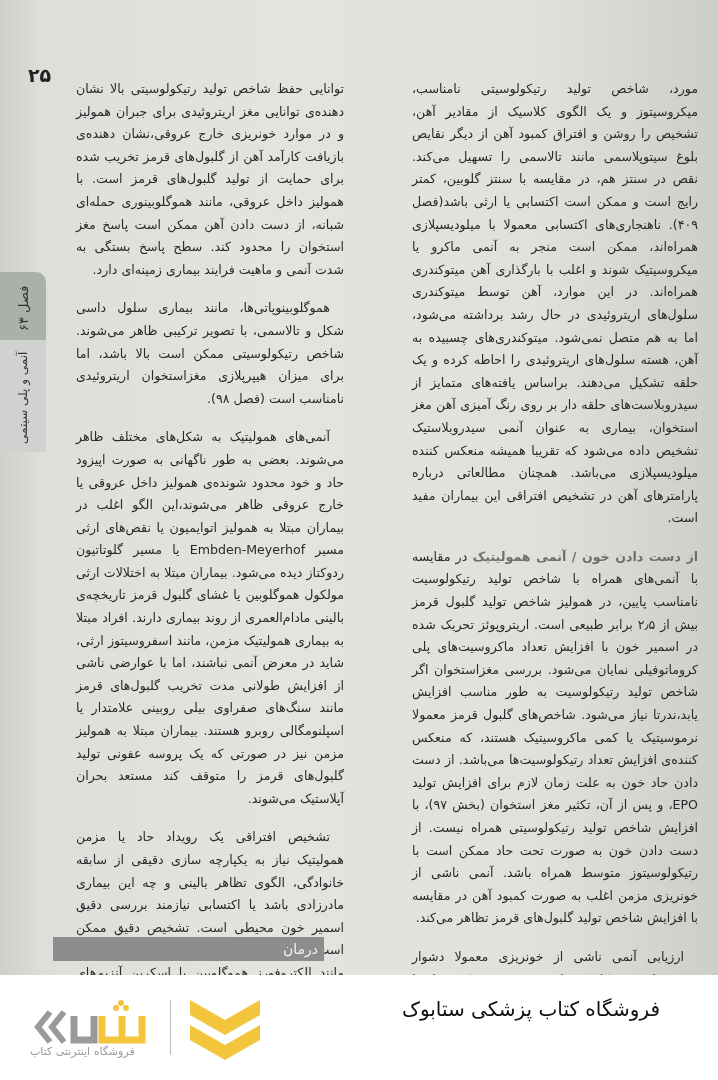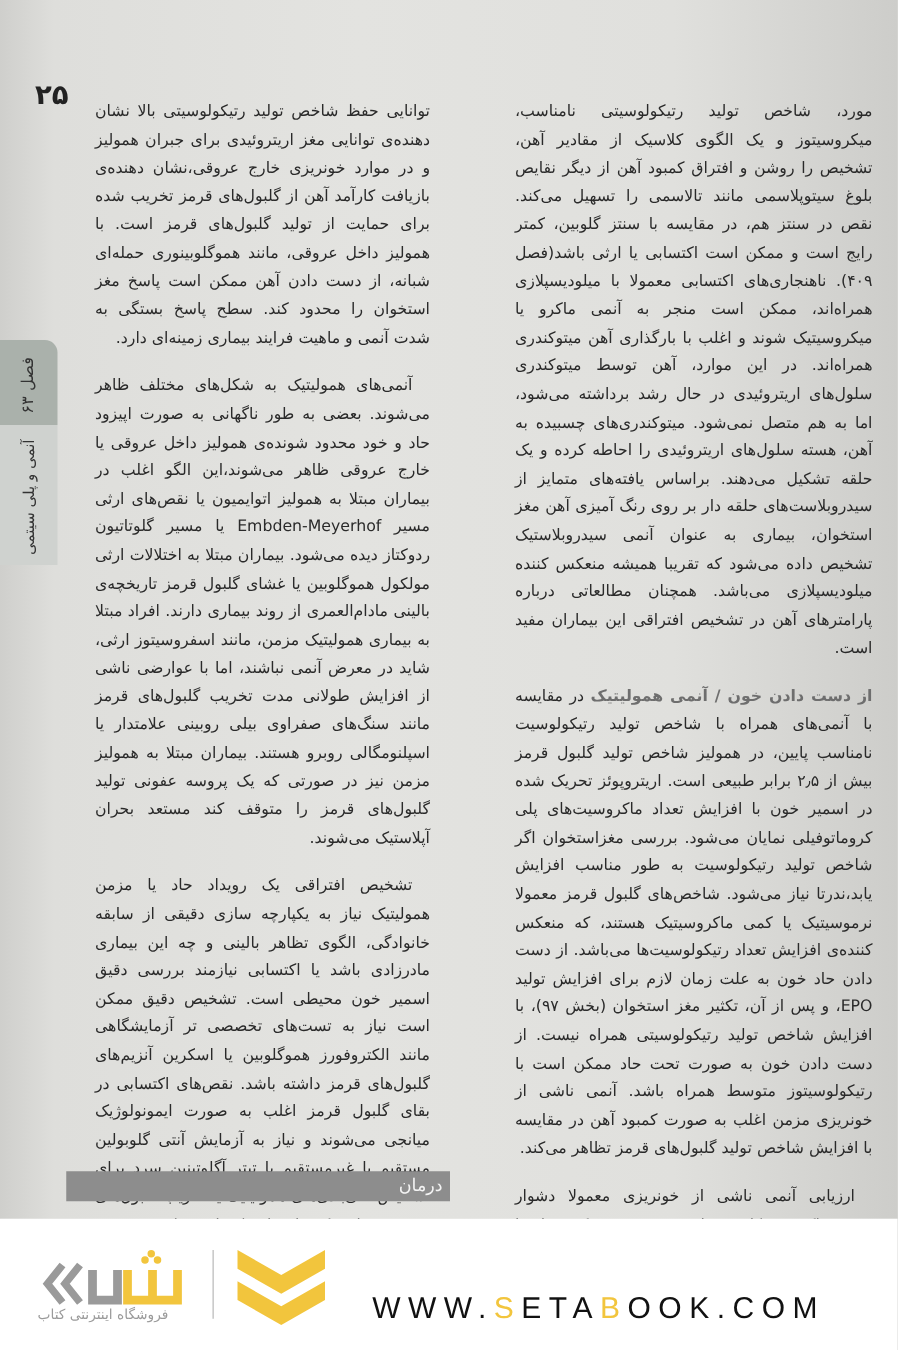--- a/index.html
+++ b/index.html
@@ -18,42 +18,42 @@
     position:absolute; top:62px;
     direction:rtl; text-align:justify; text-align-last:right;
     color:#2a2a2a; font-size:12.6px; line-height:22.6px;
   }
   .col p { margin:16px; }
   .col-right { left:396px; width:318px; }
   .col-left { left:60px; width:300px; }
   .indent { text-indent:14px; }
   .page-number {
     position:absolute; left:28px; top:64px;
-    font-size:22px; font-weight:bold; color:#222;
+    font-size:19px; font-weight:bold; color:#222;
     font-family:"DejaVu Sans", sans-serif;
     text-align:center;
   }
   .side-tab {
     position:absolute; left:0; top:272px; width:46px; height:180px;
     background:linear-gradient(180deg,#aab1ab 0%,#aab1ab 38%,#cfd2cf 38%,#cfd2cf 100%);
     border-radius:0 10px 0 0;
   }
   .side-tab .chap {
     position:absolute; left:4px; top:6px; width:38px; height:60px;
     writing-mode:vertical-rl; transform:rotate(180deg);
     font-size:13px; color:#333; display:flex; align-items:center; justify-content:center;
   }
   .side-tab .title {
     position:absolute; left:4px; top:74px; width:38px; height:104px;
     writing-mode:vertical-rl; transform:rotate(180deg);
     font-size:12px; color:#333; display:flex; align-items:center; justify-content:center;
   }
   .gray-inline { color:#6e6e6e;font-weight:bold; }
   .section-bar {
-    position:absolute; left:53px; top:937px; width:307px; height:24px;
+    position:absolute; left:53px; top:937px; width:271px; height:24px;
     background:#8d8d8d; direction:rtl;
   }
   .section-bar span {
     display:block; color:#f4f4f4; font-size:14px; line-height:24px; padding-right:6px;
   }
   .subhead {
     position:absolute; left:53px; top:962px; width:307px; height:18px;
     direction:rtl; border-bottom:1.5px solid #333;
     font-size:12.5px; font-weight:bold; color:#222; line-height:18px;
   }
@@ -91,20 +91,21 @@
   </div>
 
   <div class="col col-right">
     <p>مورد، شاخص تولید رتیکولوسیتی نامناسب، میکروسیتوز و یک الگوی کلاسیک از مقادیر آهن، تشخیص را روشن و افتراق کمبود آهن از دیگر نقایص بلوغ سیتوپلاسمی مانند تالاسمی را تسهیل می‌کند. نقص در سنتز هم، در مقایسه با سنتز گلوبین، کمتر رایج است و ممکن است اکتسابی یا ارثی باشد(فصل ۴۰۹). ناهنجاری‌های اکتسابی معمولا با میلودیسپلازی همراه‌اند، ممکن است منجر به آنمی ماکرو یا میکروسیتیک شوند و اغلب با بارگذاری آهن میتوکندری همراه‌اند. در این موارد، آهن توسط میتوکندری سلول‌های اریتروئیدی در حال رشد برداشته می‌شود، اما به هم متصل نمی‌شود. میتوکندری‌های چسبیده به آهن، هسته سلول‌های اریتروئیدی را احاطه کرده و یک حلقه تشکیل می‌دهند. براساس یافته‌های متمایز از سیدروبلاست‌های حلقه دار بر روی رنگ آمیزی آهن مغز استخوان، بیماری به عنوان آنمی سیدروبلاستیک تشخیص داده می‌شود که تقریبا همیشه منعکس کننده میلودیسپلازی می‌باشد. همچنان مطالعاتی درباره پارامترهای آهن در تشخیص افتراقی این بیماران مفید است.</p>
     <p><span class="gray-inline">از دست دادن خون / آنمی همولیتیک</span><span> در مقایسه با آنمی‌های همراه با شاخص تولید رتیکولوسیت نامناسب پایین، در همولیز شاخص تولید گلبول قرمز بیش از ۲٫۵ برابر طبیعی است. اریتروپوئز تحریک شده در اسمیر خون با افزایش تعداد ماکروسیت‌های پلی کروماتوفیلی نمایان می‌شود. بررسی مغزاستخوان اگر شاخص تولید رتیکولوسیت به طور مناسب افزایش یابد،ندرتا نیاز می‌شود. شاخص‌های گلبول قرمز معمولا نرموسیتیک یا کمی ماکروسیتیک هستند، که منعکس کننده‌ی افزایش تعداد رتیکولوسیت‌ها می‌باشد. از دست دادن حاد خون به علت زمان لازم برای افزایش تولید EPO، و پس از آن، تکثیر مغز استخوان (بخش ۹۷)، با افزایش شاخص تولید رتیکولوسیتی همراه نیست. از دست دادن خون به صورت تحت حاد ممکن است با رتیکولوسیتوز متوسط همراه باشد. آنمی ناشی از خونریزی مزمن اغلب به صورت کمبود آهن در مقایسه با افزایش شاخص تولید گلبول‌های قرمز تظاهر می‌کند.</span></p>
     <p class="indent">ارزیابی آنمی ناشی از خونریزی معمولا دشوار نیست. اکثر مشکلات زمانی رخ می‌دهند که بیمار با شاخص تولید گلبول‌های قرمز افزایش یافته ناشی از یک خونریزی حاد که ناشناخته بوده است، مراجعه می‌کند. علت آنمی و افزایش تولید گلبول‌های قرمز ممکن است واضح نباشد. تأیید حالت بهبودی ممکن است برای یک دوره ۲–۳ هفته نیاز به مشاهدات داشته باشد، در طی آن میزان غلظت هموگلوبین افزایش خواهد یافت و شاخص تولید رتیکولوسیتی کاهش می‌یابد (فصل ۱۰۱).</p>
   </div>
 
   <div class="col col-left">
     <p>توانایی حفظ شاخص تولید رتیکولوسیتی بالا نشان دهنده‌ی توانایی مغز اریتروئیدی برای جبران همولیز و در موارد خونریزی خارج عروقی،نشان دهنده‌ی بازیافت کارآمد آهن از گلبول‌های قرمز تخریب شده برای حمایت از تولید گلبول‌های قرمز است. با همولیز داخل عروقی، مانند هموگلوبینوری حمله‌ای شبانه، از دست دادن آهن ممکن است پاسخ مغز استخوان را محدود کند. سطح پاسخ بستگی به شدت آنمی و ماهیت فرایند بیماری زمینه‌ای دارد.</p>
+    <p class="indent">هموگلوبینوپاتی‌ها، مانند بیماری سلول داسی شکل و تالاسمی، با تصویر ترکیبی ظاهر می‌شوند. شاخص رتیکولوسیتی ممکن است بالا باشد، اما برای میزان هیپرپلازی مغزاستخوان اریتروئیدی نامناسب است (فصل ۹۸).</p>
     <p class="indent">آنمی‌های همولیتیک به شکل‌های مختلف ظاهر می‌شوند. بعضی به طور ناگهانی به صورت اپیزود حاد و خود محدود شونده‌ی همولیز داخل عروقی یا خارج عروقی ظاهر می‌شوند،این الگو اغلب در بیماران مبتلا به همولیز اتوایمیون یا نقص‌های ارثی مسیر Embden-Meyerhof یا مسیر گلوتاتیون ردوکتاز دیده می‌شود. بیماران مبتلا به اختلالات ارثی مولکول هموگلوبین یا غشای گلبول قرمز تاریخچه‌ی بالینی مادام‌العمری از روند بیماری دارند. افراد مبتلا به بیماری همولیتیک مزمن، مانند اسفروسیتوز ارثی، شاید در معرض آنمی نباشند، اما با عوارضی ناشی از افزایش طولانی مدت تخریب گلبول‌های قرمز مانند سنگ‌های صفراوی بیلی روبینی علامتدار یا اسپلنومگالی روبرو هستند. بیماران مبتلا به همولیز مزمن نیز در صورتی که یک پروسه عفونی تولید گلبول‌های قرمز را متوقف کند مستعد بحران آپلاستیک می‌شوند.</p>
     <p class="indent">تشخیص افتراقی یک رویداد حاد یا مزمن همولیتیک نیاز به یکپارچه سازی دقیقی از سابقه خانوادگی، الگوی تظاهر بالینی و چه این بیماری مادرزادی باشد یا اکتسابی نیازمند بررسی دقیق اسمیر خون محیطی است. تشخیص دقیق ممکن است نیاز به تست‌های تخصصی تر آزمایشگاهی مانند الکتروفورز هموگلوبین یا اسکرین آنزیم‌های گلبول‌های قرمز داشته باشد. نقص‌های اکتسابی در بقای گلبول قرمز اغلب به صورت ایمونولوژیک میانجی می‌شوند و نیاز به آزمایش آنتی گلوبولین مستقیم یا غیرمستقیم یا تیتر آگلوتینین سرد برای تشخیص آنتی‌بادی‌های همولیتیک یا تخریب گلبول‌های قرمز بوسیله‌ی کمپمان دارد (فصل ۱۰۰).</p>
   </div>
 
   <div class="section-bar">
     <span>درمان</span>
   </div>
 
 </div>
 
@@ -116,14 +117,14 @@
     <circle cx="86" cy="6" r="3" fill="#f2c53d"></circle>
       <circle cx="96" cy="6" r="3" fill="#f2c53d"></circle>
       <circle cx="91" cy="1" r="3" fill="#f2c53d"></circle>
   </svg>
   <div class="logo-sub">فروشگاه اینترنتی کتاب</div>
   <div class="logo-divider"></div>
   <svg class="logo-chevron" viewBox="0 0 80 70">
     <path d="M5 5 L40 25 L75 5 L75 20 L40 40 L5 20 Z" fill="#f2c53d"></path>
     <path d="M5 30 L40 50 L75 30 L75 45 L40 65 L5 45 Z" fill="#f2c53d"></path>
   </svg>
-  <div class="url"><span>WWW.</span><span class="hl">S</span><span>ETA</span><span class="hl">B</span><span>OOK.COM</span></div>
+  <div class="store-name">فروشگاه کتاب پزشکی ستابوک</div>
 </div>
 
 </body></html>

